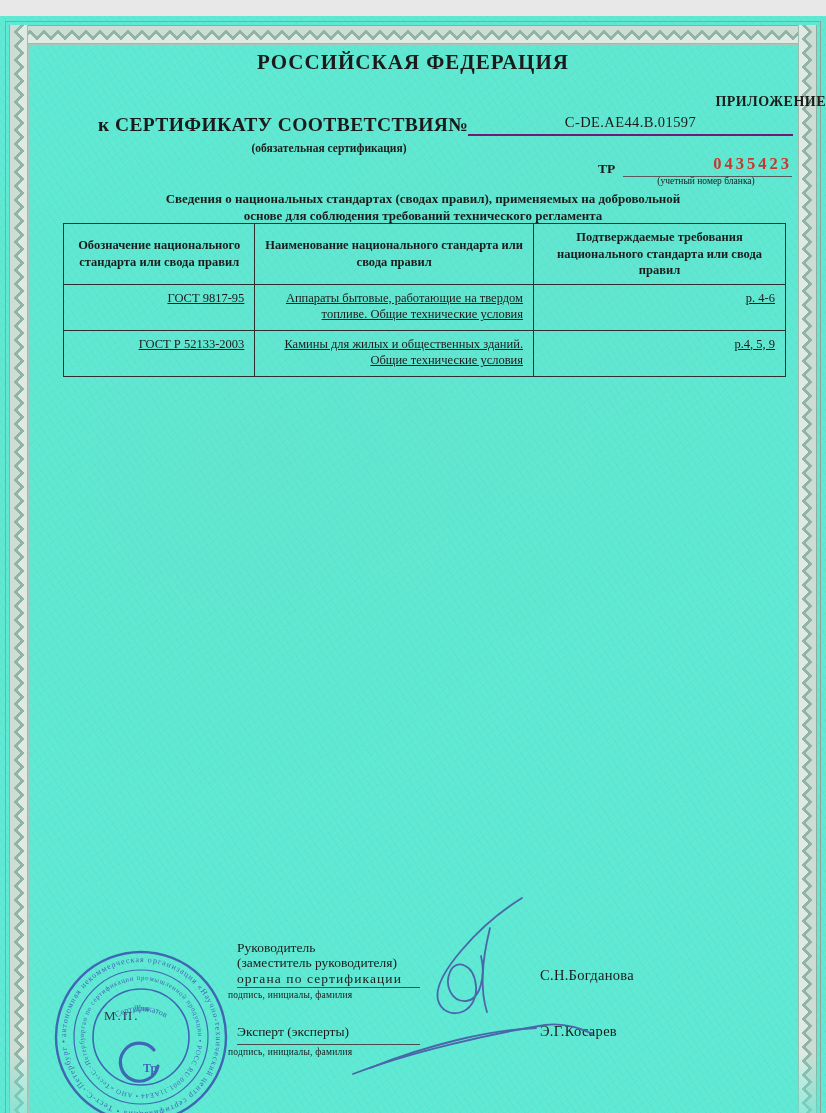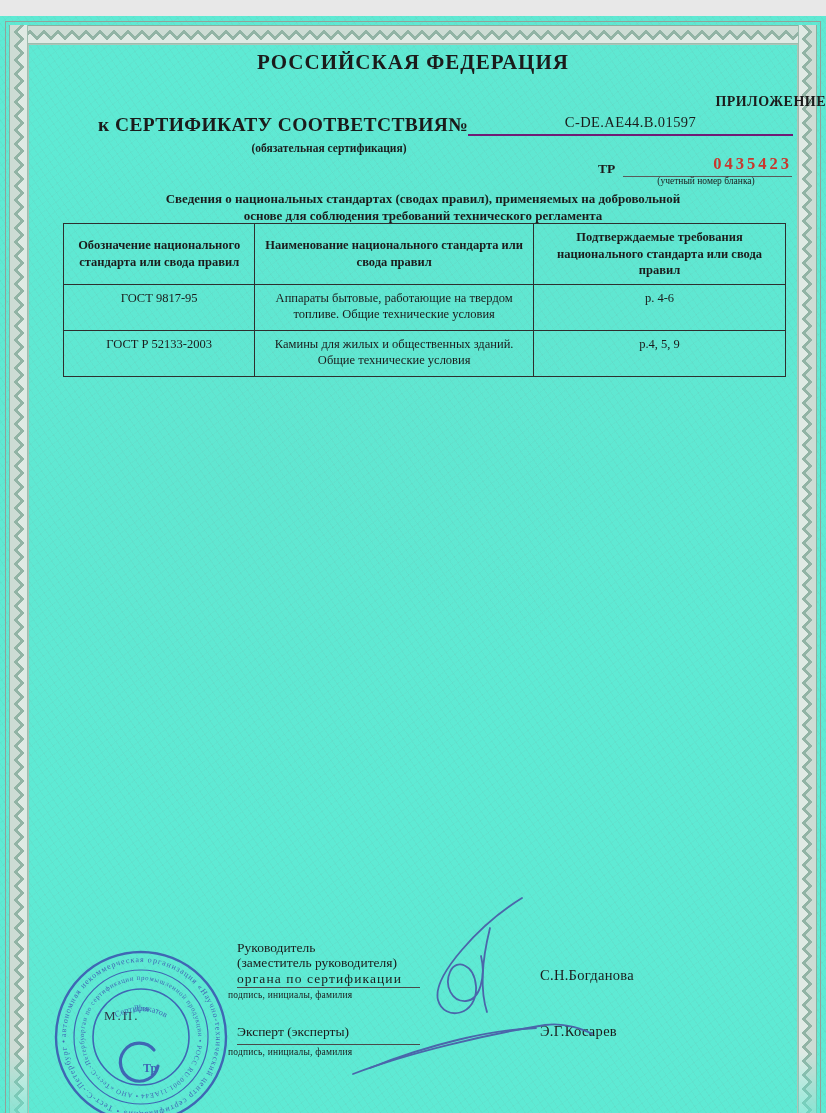--- a/index.html
+++ b/index.html
@@ -63,21 +63,21 @@
   .cert-number{flex:1;text-align:center;font-size:14.5px;border-bottom:2px solid #701a75;padding-bottom:3px;letter-spacing:.4px;}
   .oblig{top:126px;left:98px;width:462px;text-align:center;font-size:11.5px;font-weight:bold;}
   .tr-row{top:138px;left:598px;right:34px;display:flex;align-items:flex-end;gap:8px;}
   .tr-label{font-size:13.5px;font-weight:bold;}
   .blank-number{flex:1;text-align:right;font-size:16.5px;font-weight:bold;letter-spacing:3px;color:#c8372d;border-bottom:1px solid #5a5a5a;padding-bottom:2px;}
   .blank-caption{top:160px;left:620px;right:34px;text-align:center;font-size:9.5px;}
   .intro{top:175px;left:60px;right:40px;text-align:center;font-size:13px;font-weight:bold;line-height:1.28;}
   .std-table{position:absolute;top:207px;left:63px;width:723px;border-collapse:collapse;}
   .std-table th,.std-table td{border:1px solid #2e2e2e;font-size:12.5px;line-height:1.32;}
   .std-table th{font-weight:bold;text-align:center;vertical-align:middle;padding:5px 8px;}
-  .std-table td{vertical-align:top;text-align:center;padding:5px 10px 7px 10px;}
+  .std-table td{vertical-align:top;text-align:right;padding:5px 10px 7px 10px;text-decoration:underline;}
   .sig-role{left:237px;font-size:13.5px;line-height:1.13;}
   .sig-underline{left:237px;width:183px;border-bottom:1px solid #4a4a4a;height:0;}
   .sig-caption{left:228px;font-size:9.5px;letter-spacing:.2px;}
   .sig-name{left:540px;font-size:14.5px;letter-spacing:.3px;}
   .mp-label{left:104px;top:992px;font-size:13px;letter-spacing:2px;color:#2c3448;}
   .stamp-svg{left:50px;top:930px;opacity:.88;}
   .sign-svg{left:340px;top:868px;}
 </style>
 </head>
 <body>

